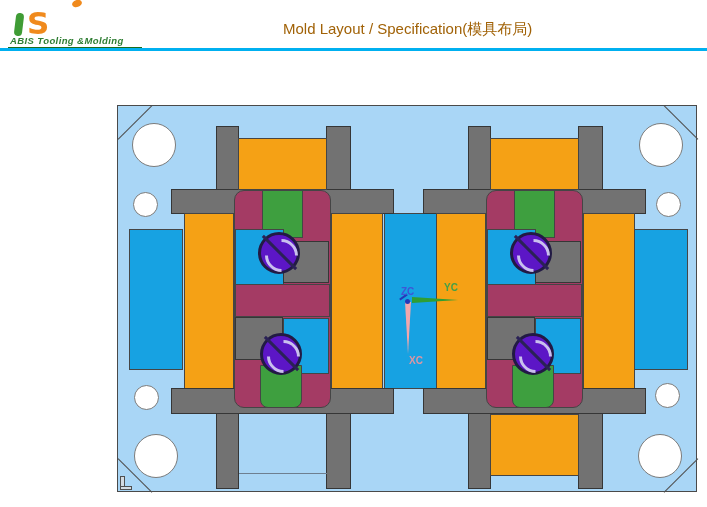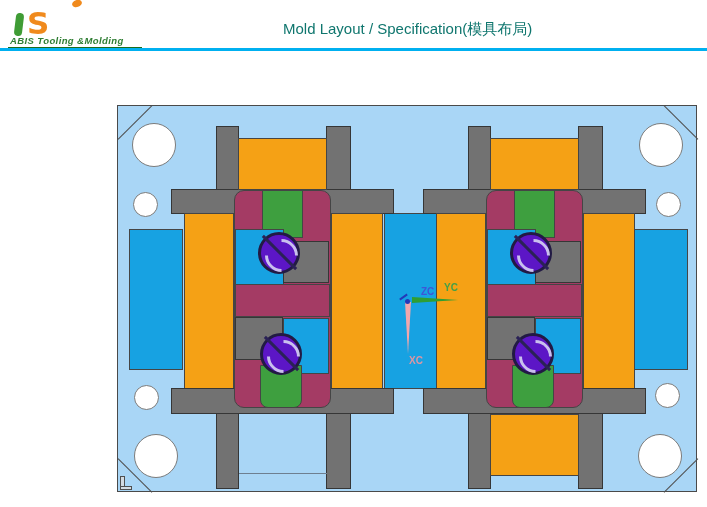--- a/index.html
+++ b/index.html
@@ -8,21 +8,21 @@
 
   
   .logo { position:absolute; left:10px; top:2px; width:132px; height:48px; }
   .logo-row { position:absolute; left:2px; top:4px; display:flex; align-items:flex-end; height:32px; }
   .logo-ab, .logo-s { font-family:"DejaVu Sans", sans-serif; font-weight:bold; font-size:31px; line-height:30px; color:#F08A1D; letter-spacing:2px; }
   .logo-leaf { width:8px; height:23px; background:#3F9C35; border-radius:4px; transform:rotate(7deg); margin:0 4px 2px 3px; }
   .logo-dot { position:absolute; left:62px; top:-2px; width:10px; height:7px; background:#F08A1D; border-radius:50%; transform:rotate(-18deg); }
   .logo-tagline { position:absolute; left:0; top:33px; font-size:9.5px; font-weight:bold; color:#2E7D32; letter-spacing:0.4px; white-space:nowrap;font-style:italic; }
   .logo-rule { position:absolute; left:-2px; top:45px; width:134px; height:2px; background:#1C6B1C; }
 
-  .page-title { position:absolute; left:283px; top:20px; font-size:15px; color:#0f766e; white-space:nowrap; }
+  .page-title { position:absolute; left:283px; top:20px; font-size:15px; color:#a16207; white-space:nowrap; }
   .divider { position:absolute; left:0; top:48px; width:707px; height:3px; background:#00B0F0; }
 
   
   .plate { position:absolute; left:117px; top:105px; width:580px; height:387px;
            background:#A9D6F6; border:1px solid #4a4a4a; }
 
   .blk { position:absolute; border:1px solid #454545; }
   .orange  { background:#F5A115; }
   .gray    { background:#727272; border-color:#363636; }
   .cyan    { background:#17A2E2; }
@@ -75,21 +75,21 @@
            border-left:3.5px solid transparent; border-right:3.5px solid transparent;
            border-top:52px solid #F2A7AC; }
   .axis-y-arrow { position:absolute; left:294px; top:191px; width:0; height:0;
            border-top:3.5px solid transparent; border-bottom:3.5px solid transparent;
            border-left:46px solid #2F9E33; }
   .axis-z-dot { position:absolute; left:287px; top:193px; width:5px; height:5px;
            background:#2438B8; border-radius:50%; }
   .axis-z-stub { position:absolute; left:281px; top:190px; width:9px; height:2px;
            background:#2438B8; transform:rotate(-35deg); }
   .axis-label { position:absolute; font-size:10px; font-weight:bold; }
-  .axis-label-z { left:283px; top:180px; color:#3D56D6;margin-left:20px; }
+  .axis-label-z { left:283px; top:180px; color:#3D56D6; }
   .axis-label-y { left:326px; top:176px; color:#43A047; }
   .axis-label-x { left:291px; top:249px; color:#DD96A4; }
 
   
   .layer-icon { position:absolute; left:2px; top:370px; width:14px; height:15px; }
   .layer-icon .v { position:absolute; left:0; top:0; width:5px; height:14px; background:#D3DBE1; border:1px solid #4f4f4f; }
   .layer-icon .h { position:absolute; left:0; top:10px; width:12px; height:4px; background:#D3DBE1; border:1px solid #4f4f4f; }
 </style>
 </head>
 <body>

